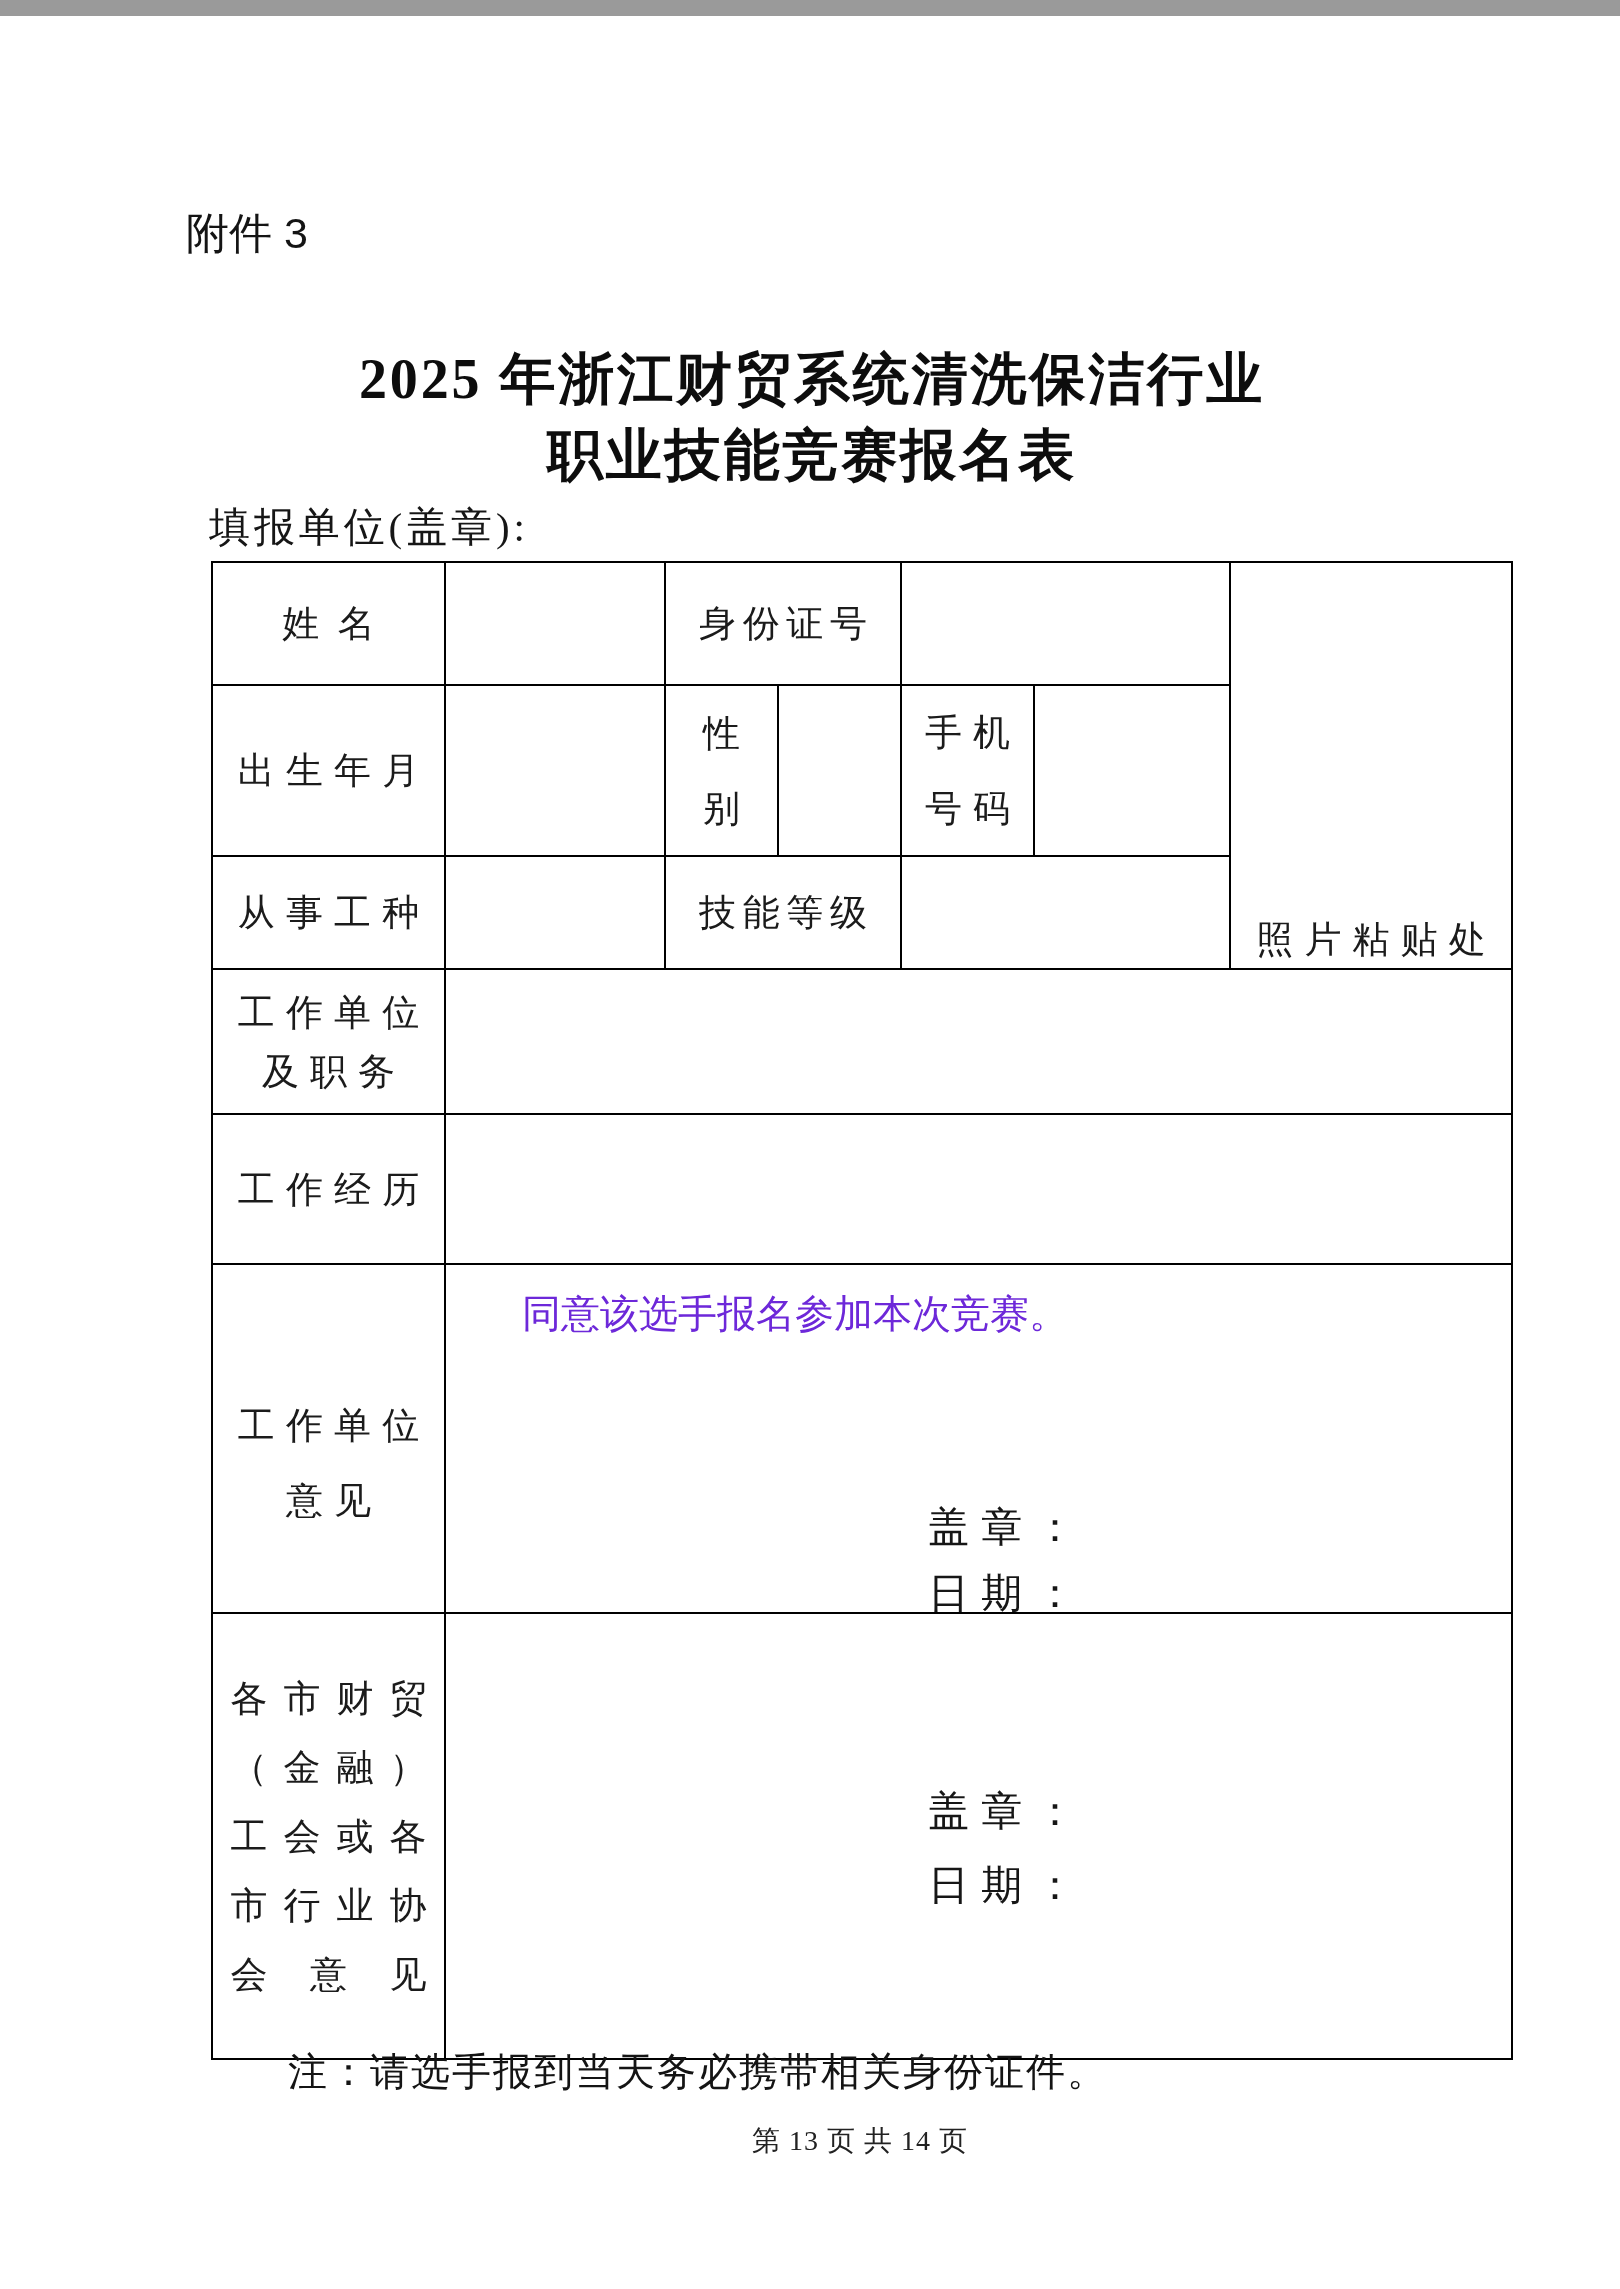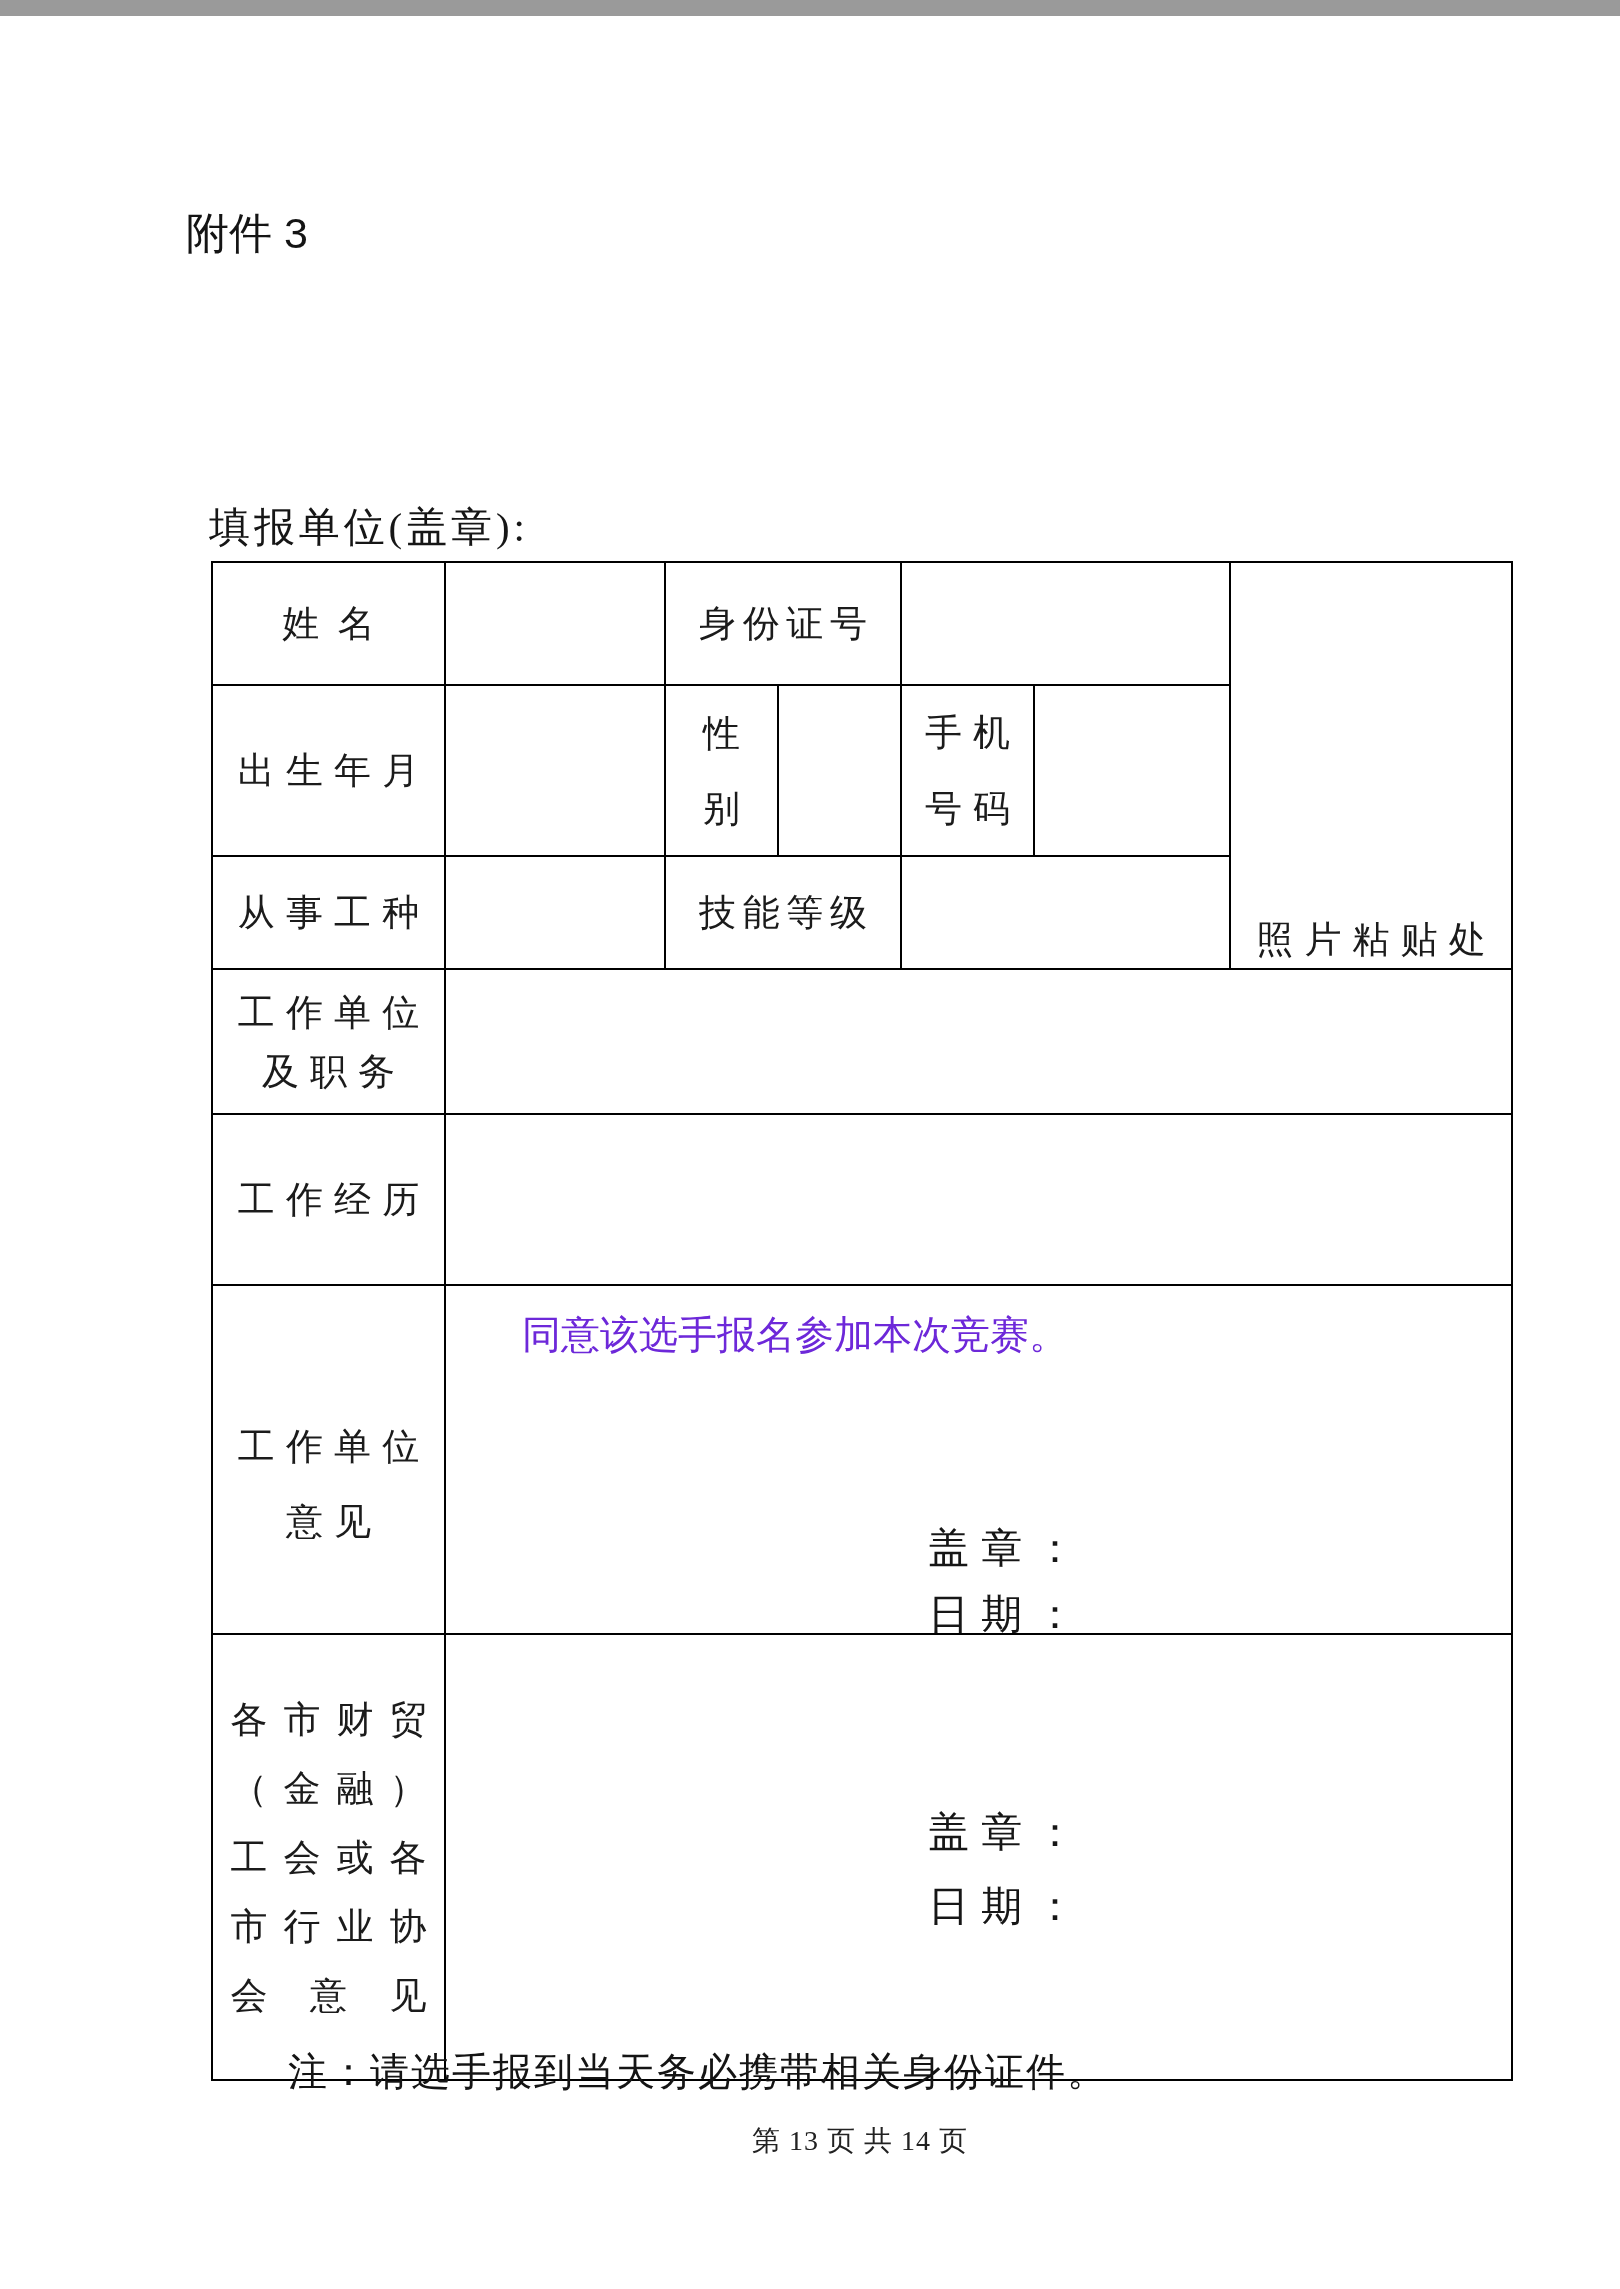--- a/index.html
+++ b/index.html
@@ -94,20 +94,24 @@
     color:#222; white-space:nowrap;
   }
 </style>
 </head>
 <body>
 
 <div class="page">
 
   <div class="attachment">附件 3</div>
 
+  <div class="title">
+    <div>2025 年浙江财贸系统清洗保洁行业</div>
+    <div>职业技能竞赛报名表</div>
+  </div>
 
   <div class="fill-unit">填报单位(盖章):</div>
 
   <table class="form">
     <colgroup>
       <col style="width:233px">
         <col style="width:220px">
         <col style="width:113px">
       <col style="width:123px">
         <col style="width:133px">
@@ -165,21 +169,21 @@
       <tr style="height:145px">
         <td class="lbl">
           <div class="two-line">
             <div class="ls3">工作单位</div>
             <div class="ls3">及职务</div>
           </div>
         </td>
         <td class="val" colspan="6"></td>
       </tr>
 
-      <tr style="height:171px">
+      <tr style="height:150px">
         <td class="lbl pt40">
           <span class="ls3">工作经历</span>
         </td>
         <td class="val" colspan="6"></td>
       </tr>
 
       <tr style="height:349px">
         <td class="lbl">
           <div class="opinion-label">
             <div class="ls3">工作单位</div>

